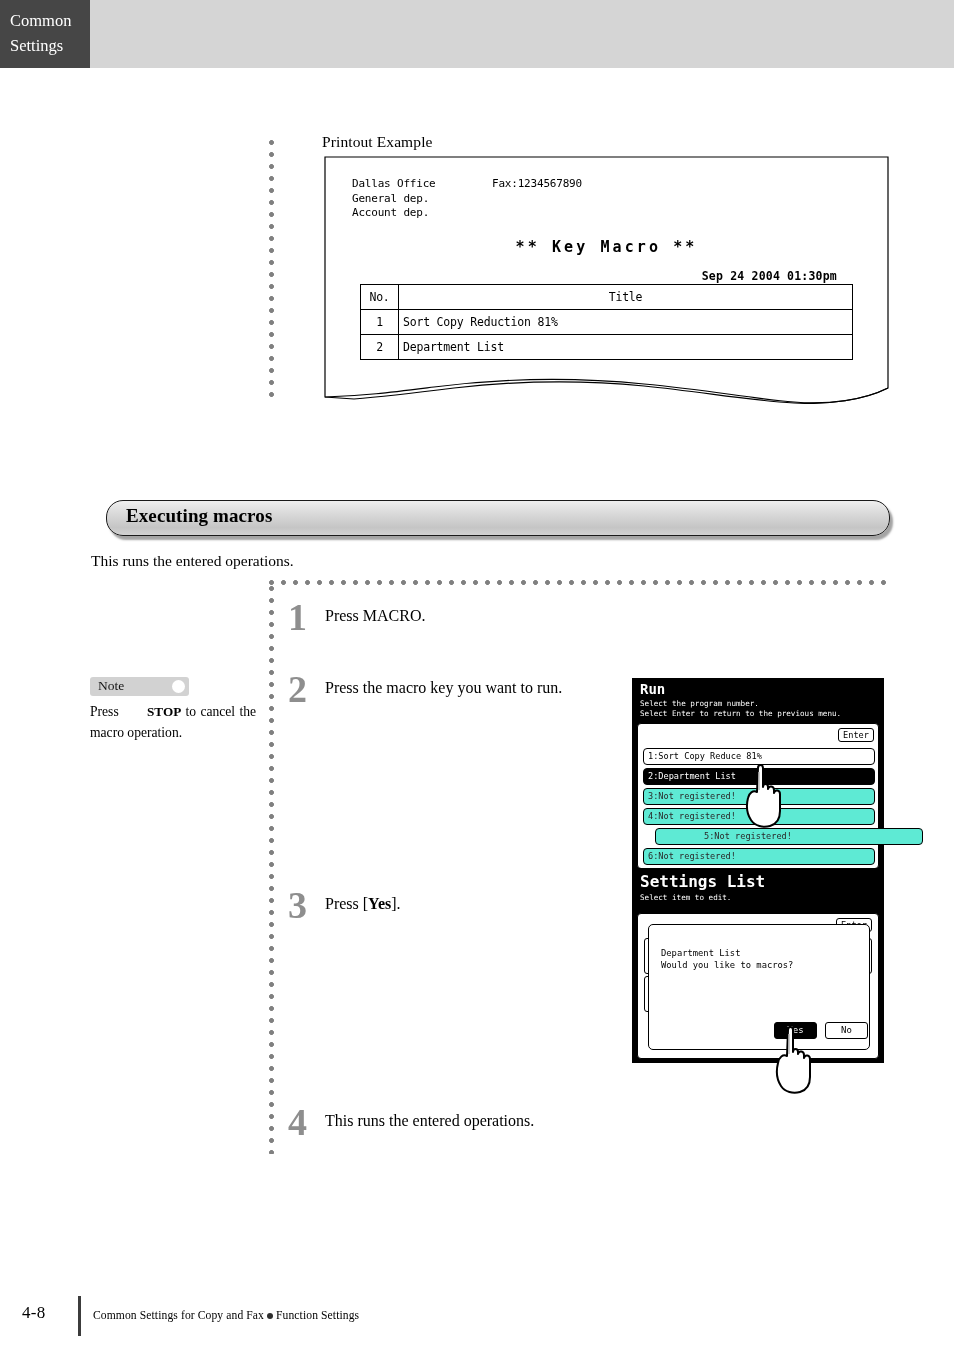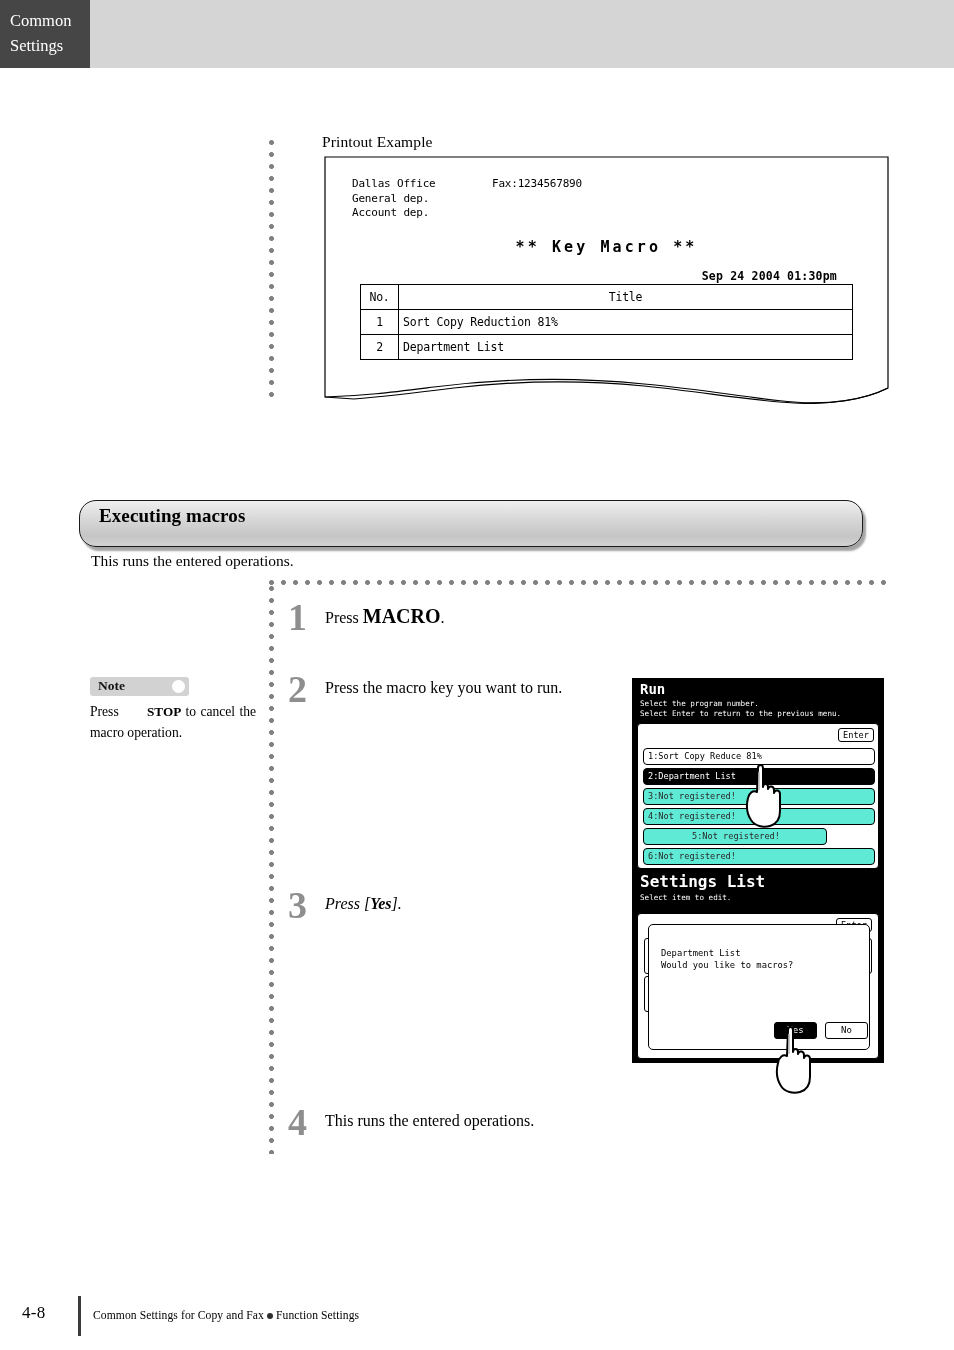--- a/index.html
+++ b/index.html
@@ -119,22 +119,22 @@
     font-weight: normal;
     padding: 0 4px;
   }
   .po-c-no { width: 29px; text-align: center; }
   .po-c-title { text-align: left; }
   .po-th-title { text-align: center; }
 
   
   .section-pill {
     position: absolute;
-    left: 79px; top: 500px;
-    width: 784px; height: 47px;
+    left: 106px; top: 500px;
+    width: 784px; height: 36px;
     border: 1.4px solid #1a1a1a;
     border-radius: 17px;
     background: linear-gradient(to bottom, #efefef 0%, #d9d9d9 38%, #c5c5c5 78%, #d2d2d2 100%);
     box-shadow: 3px 4px 2px rgba(90,90,90,.55);
     box-sizing: border-box;
   }
   .section-pill span {
     position: absolute;
     left: 19px; top: 4px;
     font-size: 19px;
@@ -153,21 +153,20 @@
     left: 90px; top: 677px;
     width: 99px; height: 19px;
     background: #d2d2d2;
     border-radius: 3px;
   }
   .note-badge .lbl {
     position: absolute;
     left: 8px; top: 1px;
     font-size: 13.5px;
     color: #151515;
-    font-weight: bold;
   }
   .note-badge .knob {
     position: absolute;
     right: 4px; top: 3px;
     width: 13px; height: 13px;
     border-radius: 50%;
     background: #ffffff;
   }
   .note-text {
     position: absolute;
@@ -187,21 +186,21 @@
     font-weight: bold;
     color: #8e8e8e;
     line-height: 38px;
   }
   .step-text {
     position: absolute;
     font-size: 16px;
     line-height: 26px;
     width: 290px;
   }
-  .sc { font-variant: small-caps; font-weight: bold; font-size: 20px; }
+  .sc { font-variant: small-caps; font-weight: normal; font-size: 16px; }
 
   
   .lcd {
     position: absolute;
     background: #000000;
     box-sizing: border-box;
   }
   .lcd-title {
     position: absolute;
     color: #ffffff;
@@ -374,34 +373,34 @@
     <div class="lcd-sub" style="left:8px; top:21px;">Select the program number.</div>
     <div class="lcd-sub" style="left:8px; top:31px;">Select Enter to return to the previous menu.</div>
 
     <div class="lcd-body" style="left:5px; top:45px; width:242px; height:146px;">
       <div class="lcd-btn" style="right:4px; top:4px; width:36px; height:14px; font-size:8.6px; line-height:12px;">Enter</div>
 
       <div class="lcd-row row-white" style="left:5px; top:24px; width:232px;">1:Sort Copy Reduce 81%</div>
       <div class="lcd-row row-sel" style="left:5px; top:44px; width:232px;">2:Department List</div>
       <div class="lcd-row row-gray" style="left:5px; top:64px; width:232px;">3:Not registered!</div>
       <div class="lcd-row row-gray" style="left:5px; top:84px; width:232px;">4:Not registered!</div>
-      <div class="lcd-row row-gray" style="left:5px; top:104px; width:184px;padding-left:48px;">5:Not registered!</div>
+      <div class="lcd-row row-gray" style="left:17px; top:104px; width:268px;padding-left:48px;">5:Not registered!</div>
       <div class="lcd-row row-gray" style="left:5px; top:124px; width:232px;">6:Not registered!</div>
     </div>
 
     <svg class="hand" style="left:110px; top:84px;" width="44" height="66" viewBox="0 0 44 66">
       <path d="M16,6 L15,30 C11,28 7,31 6,36 C4,44 5,52 9,58 C13,64 21,66 28,64
                C35,62 38,56 38,49 L38,32 C38,28 33,27 32,31 L32,28 C32,24 27,23 26,27
                L26,25 C26,21 21,21 21,25 L21,6 C21,2 16,2 16,6 Z" fill="#ffffff" stroke="#000000" stroke-width="2" stroke-linejoin="round"></path>
       <path d="M17,10 L17,28" fill="none" stroke="#b8b8b8" stroke-width="1.4"></path>
     </svg>
   </div>
 
   <div class="step-num" style="left:288px; top:886px;">3</div>
-  <div class="step-text" style="left:325px; top:891px;font-style:italic;"><span>Press [</span><b>Yes</b><span>].</span></div>
+  <div class="step-text" style="left:325px; top:891px;"><span>Press [</span><b>Yes</b><span>].</span></div>
 
   <div class="lcd" style="left:632px; top:868px; width:252px; height:195px;">
     <div class="lcd-title" style="left:8px; top:4px; font-size:16px;">Settings List</div>
     <div class="lcd-sub" style="left:8px; top:25px;">Select item to edit.</div>
 
     <div class="lcd-body" style="left:5px; top:45px; width:242px; height:146px;">
       <div class="lcd-btn" style="right:6px; top:4px; width:36px; height:14px; font-size:8.6px; line-height:12px;">Enter</div>
       <div style="position:absolute; left:6px; top:24px; width:8px; height:34px; border:1.3px solid #000; border-radius:3px; background:#fff;"></div>
       <div style="position:absolute; left:6px; top:62px; width:8px; height:34px; border:1.3px solid #000; border-radius:3px; background:#fff;"></div>
       <div style="position:absolute; right:6px; top:24px; width:8px; height:34px; border:1.3px solid #000; border-radius:3px; background:#fff;"></div>

